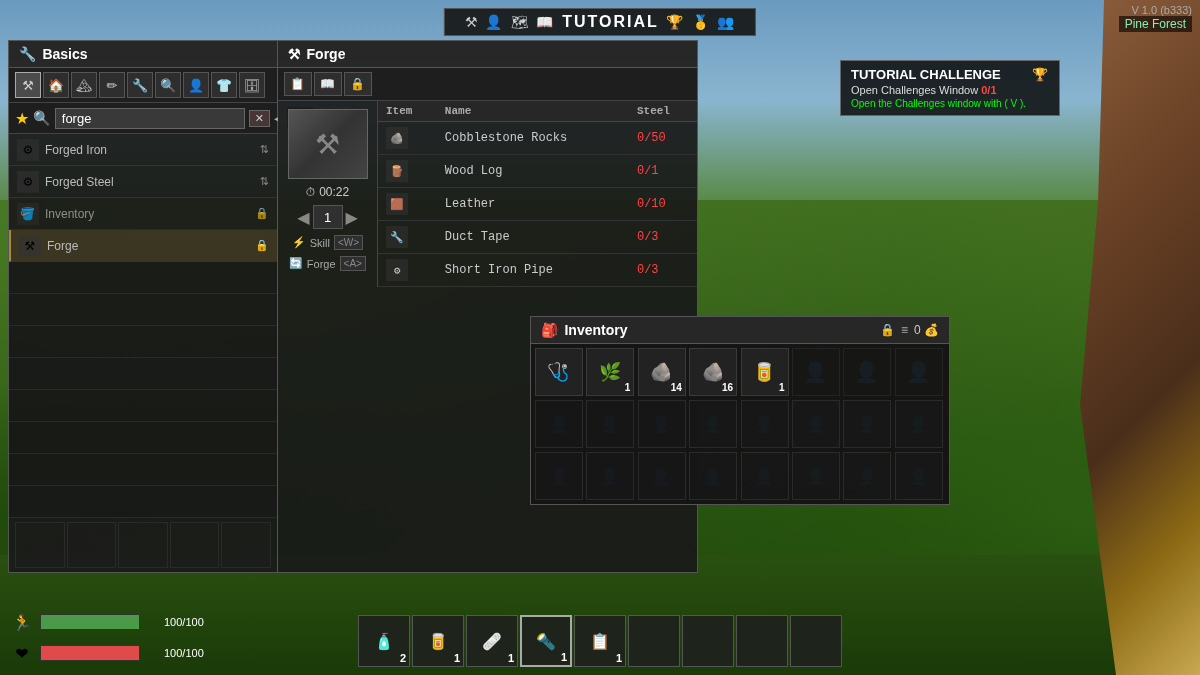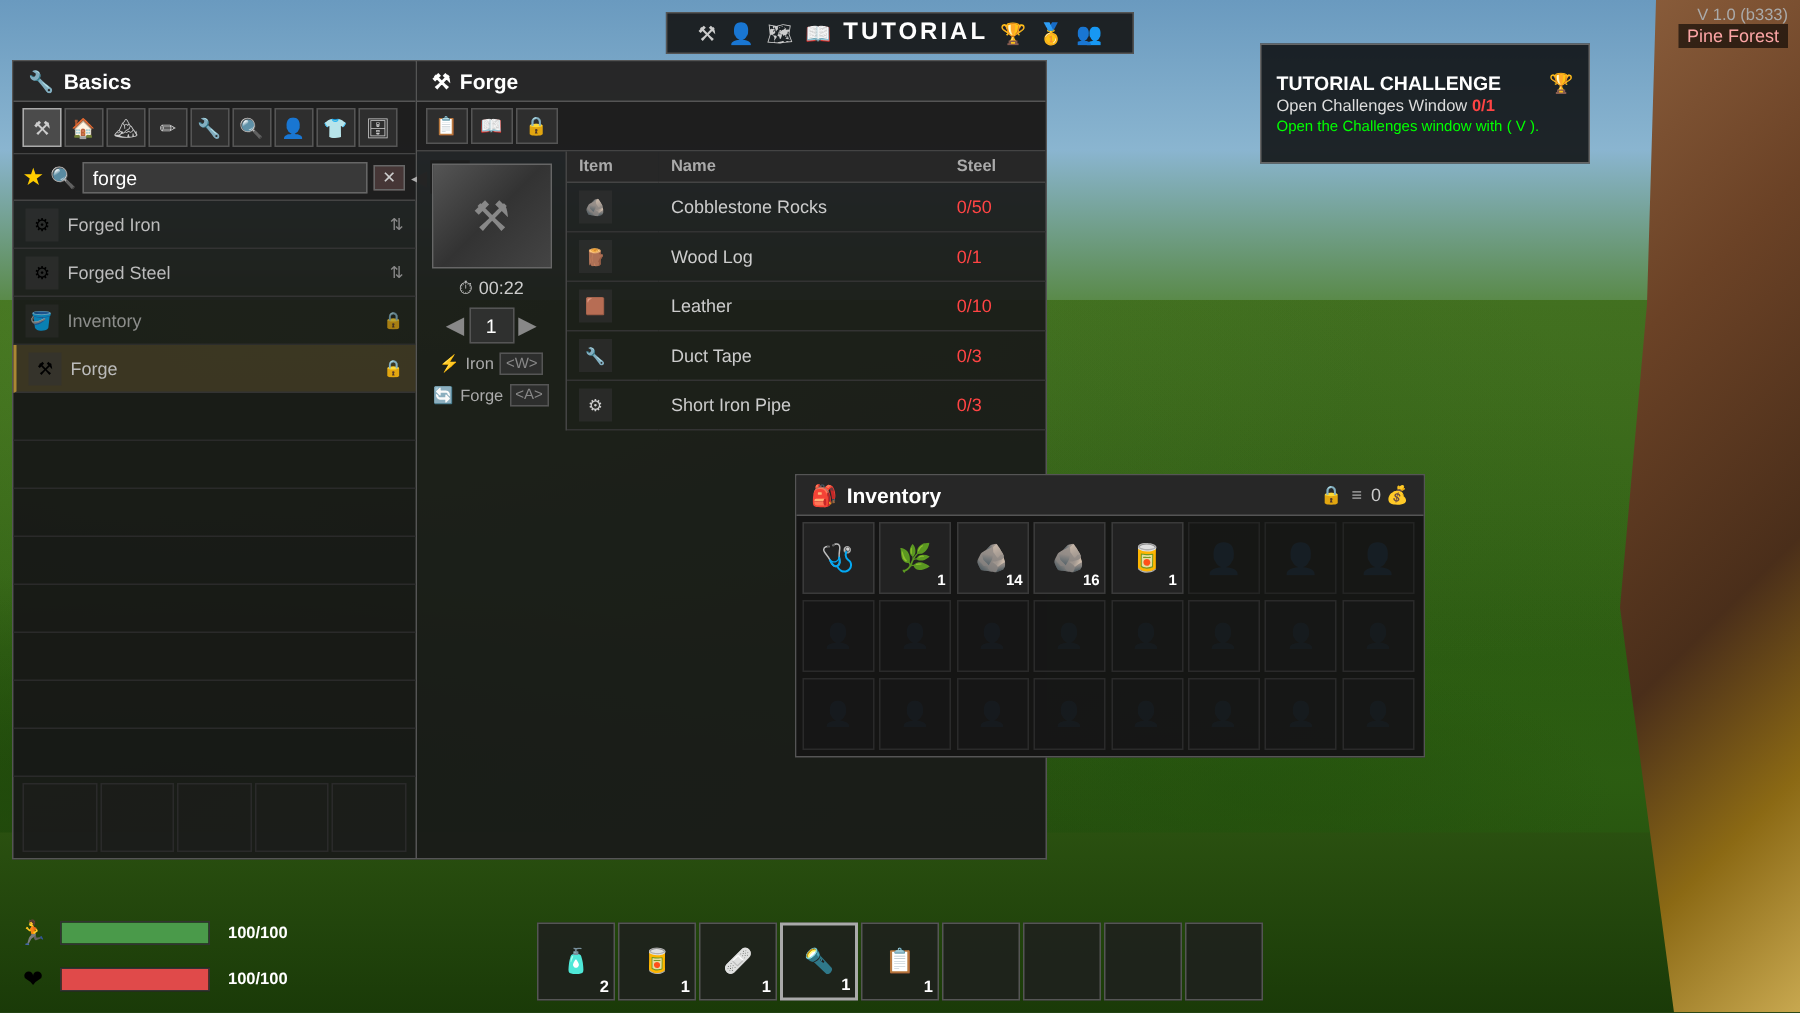--- a/index.html
+++ b/index.html
@@ -139,22 +139,22 @@
     .hud-bar-fill .fill {
       position: absolute;
       left: 0; top: 0; bottom: 0;
       width: 100%;
     }
     .hud-bar-fill .fill.stamina { background: #4a9a4a; }
     .hud-bar-fill .fill.health { background: #e04a4a; }
     .hud-bar-text {
       font-size: 11px;
       color: #fff;
-      margin-left: 8px;
-      font-weight: bold;
+      margin-left: 20px;
+      font-weight: normal;
     }
 
     
     .crafting-header {
       position: absolute;
       top: 8px;
       left: 50%;
       transform: translateX(-50%);
       z-index: 30;
       background: rgba(20,20,20,0.9);
@@ -183,34 +183,34 @@
       z-index: 30;
       text-align: right;
       padding: 4px 8px;
     }
     .version-text {
       font-size: 11px;
       color: #aaa;
     }
     .location-text {
       font-size: 12px;
-      color: #fca5a5;
+      color: #86efac;
       background: rgba(0,0,0,0.6);
       padding: 1px 6px;
     }
 
     
     .tutorial-panel {
       position: absolute;
-      top: 29px;
+      top: 60px;
       right: 140px;
       z-index: 30;
       background: rgba(10,10,10,0.85);
       border: 1px solid #666;
-      padding: 18px 10px;
+      padding: 6px 10px;
       min-width: 220px;
     }
     .tutorial-title {
       font-size: 13px;
       font-weight: bold;
       color: #fff;
       display: flex;
       justify-content: space-between;
       align-items: center;
     }
@@ -455,20 +455,21 @@
     .key-hint {
       font-size: 10px;
       color: #888;
       background: rgba(50,50,50,0.8);
       padding: 1px 3px;
       border: 1px solid #555;
     }
 
     .forge-right {
       flex: 1;
+      font-family: Liberation Mono, monospace;
     }
     .materials-table {
       width: 100%;
       border-collapse: collapse;
     }
     .materials-table th {
       background: rgba(40,40,40,0.9);
       color: #aaa;
       font-size: 11px;
       padding: 4px 8px;
@@ -757,21 +758,21 @@
           <span>⏱</span>
           <span>00:22</span>
         </div>
         <div class="forge-qty-ctrl">
           <span class="forge-qty-arrow">◀</span>
           <div class="forge-qty-val">1</div>
           <span class="forge-qty-arrow">▶</span>
         </div>
         <div class="forge-skill">
           <span>⚡</span>
-          <span>Iron</span>
+          <span>Skill</span>
           <span class="key-hint">&lt;W&gt;</span>
         </div>
         <div class="forge-track">
           <span>🔄</span>
           <span>Forge</span>
           <span class="key-hint">&lt;A&gt;</span>
         </div>
       </div>
 
       <div class="forge-right">

